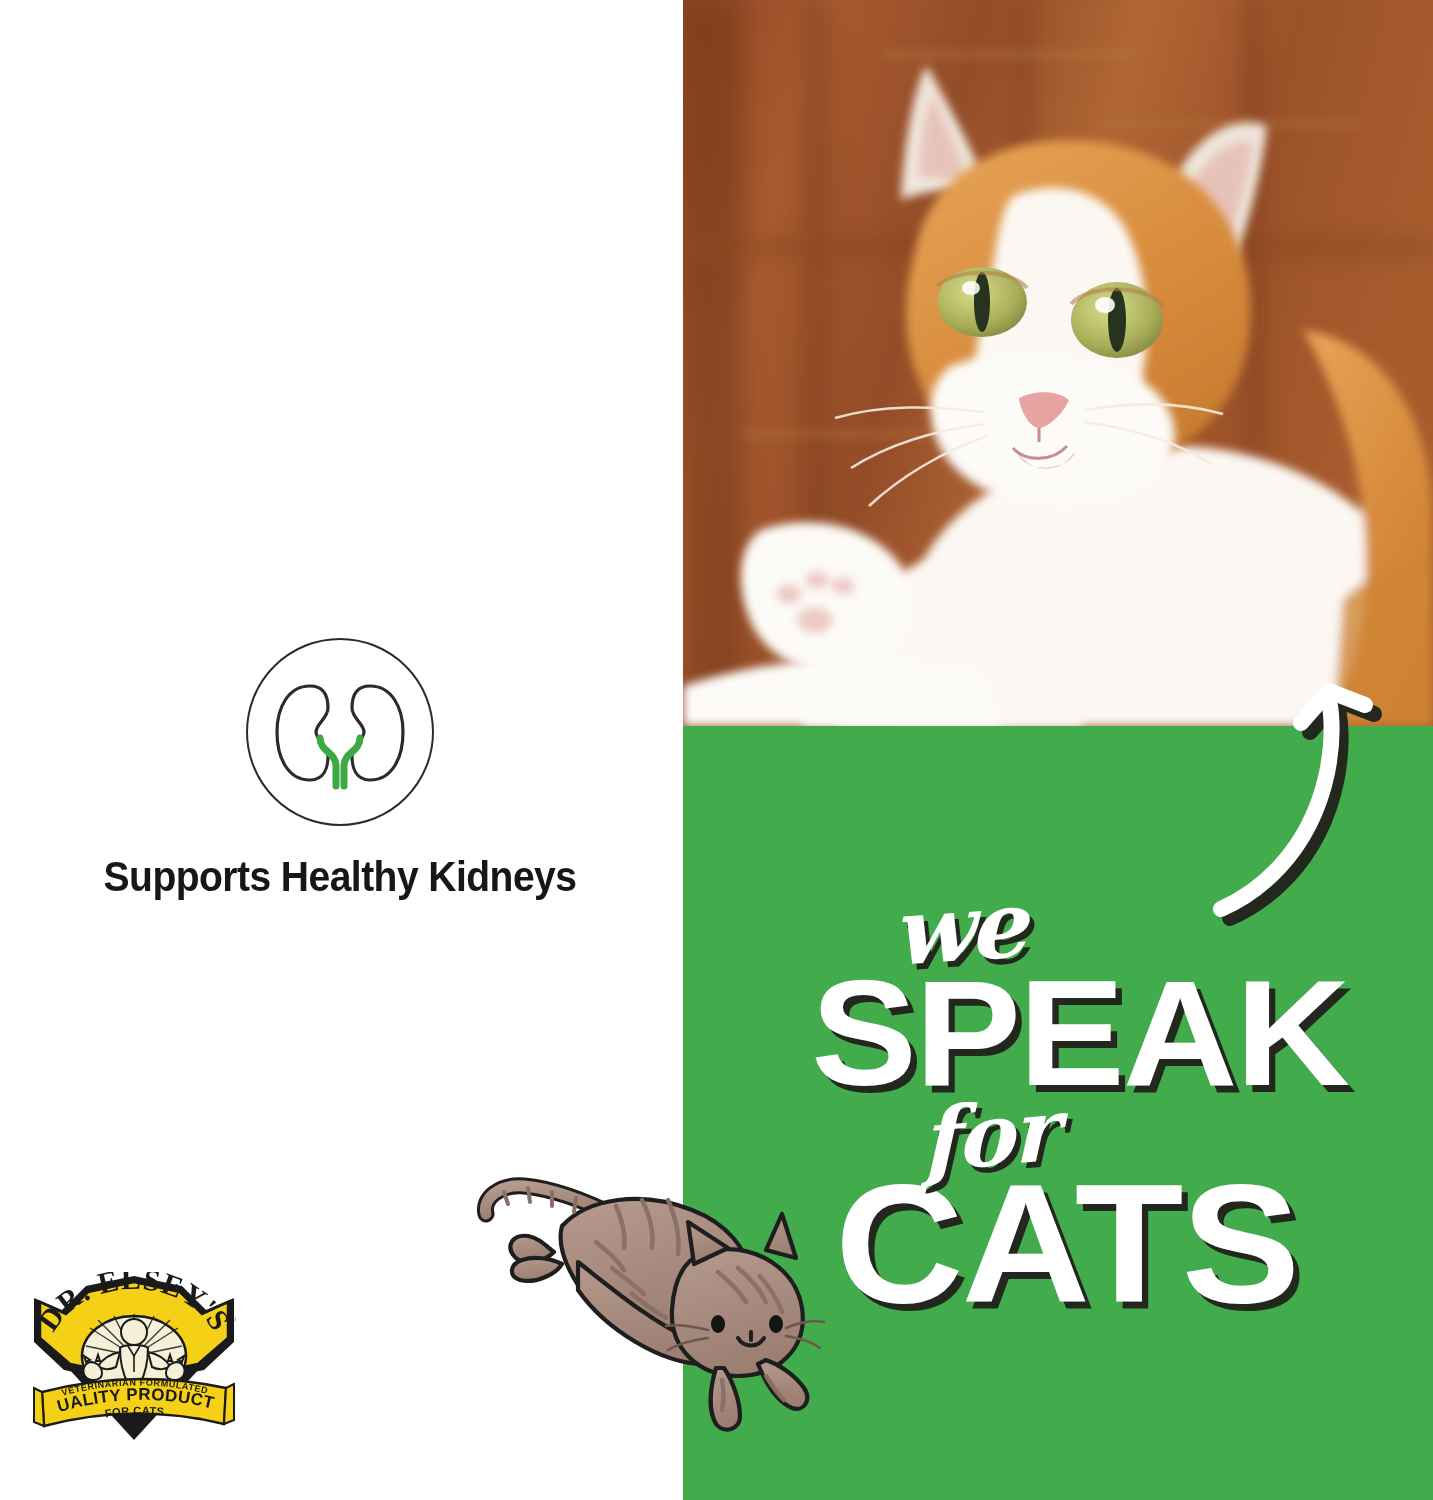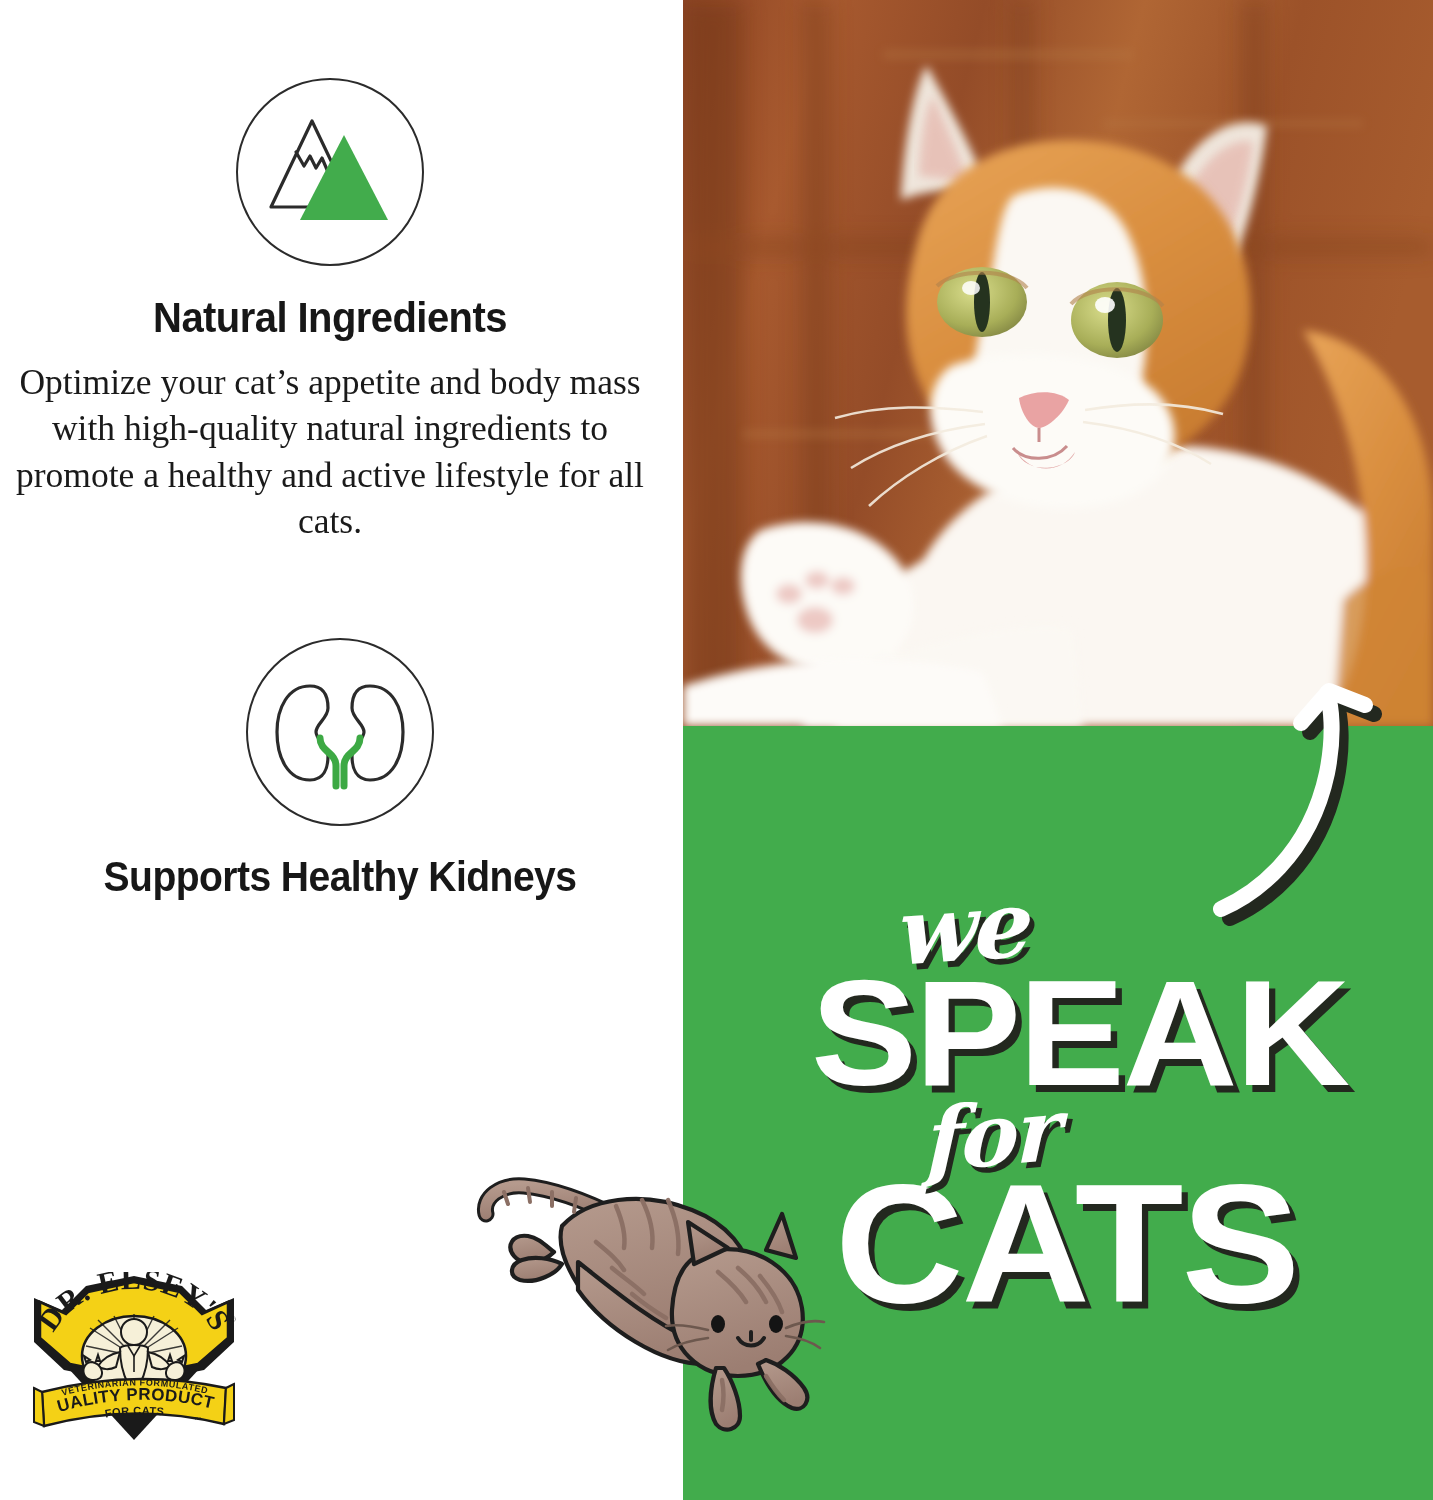--- a/index.html
+++ b/index.html
@@ -175,34 +175,20 @@
     z-index: 7;
   }
 </style>
 </head>
 <body>
 
 <div id="page">
 
   <div class="left-col">
 
-    <div class="feature f1">
-      <div class="feature-icon">
-        <svg width="184" height="184" viewBox="0 0 184 184" aria-hidden="true">
-
-          <path d="M33 127 L74 41 L115 127 Z" fill="#ffffff" stroke="#2b2b2b" stroke-width="3.2" stroke-linejoin="round"></path>
-
-          <path d="M58 72 L66 86 L72 76 L78 88 L84 78 L90 92" fill="none" stroke="#2b2b2b" stroke-width="3.2" stroke-linejoin="round" stroke-linecap="round"></path>
-
-          <path d="M62 140 L106 55 L150 140 Z" fill="#42ac4c"></path>
-        </svg>
-      </div>
-      <div class="feature-title">Natural Ingredients</div>
-      <div class="feature-body">Optimize your cat’s appetite and body mass with high-quality natural ingredients to promote a healthy and active lifestyle for all cats.</div>
-    </div>
 
     <div class="feature f2">
       <div class="feature-icon">
         <svg width="184" height="184" viewBox="0 0 184 184" aria-hidden="true">
 
           <path d="M62 46 C40 46 29 68 29 92 C29 118 40 140 62 140
                    C76 140 80 128 80 116 C80 106 68 100 68 92
                    C68 84 80 78 80 68 C80 56 76 46 62 46 Z" fill="#ffffff" stroke="#2b2b2b" stroke-width="3.2" stroke-linejoin="round"></path>
 
           <path d="M122 46 C144 46 155 68 155 92 C155 118 144 140 122 140

